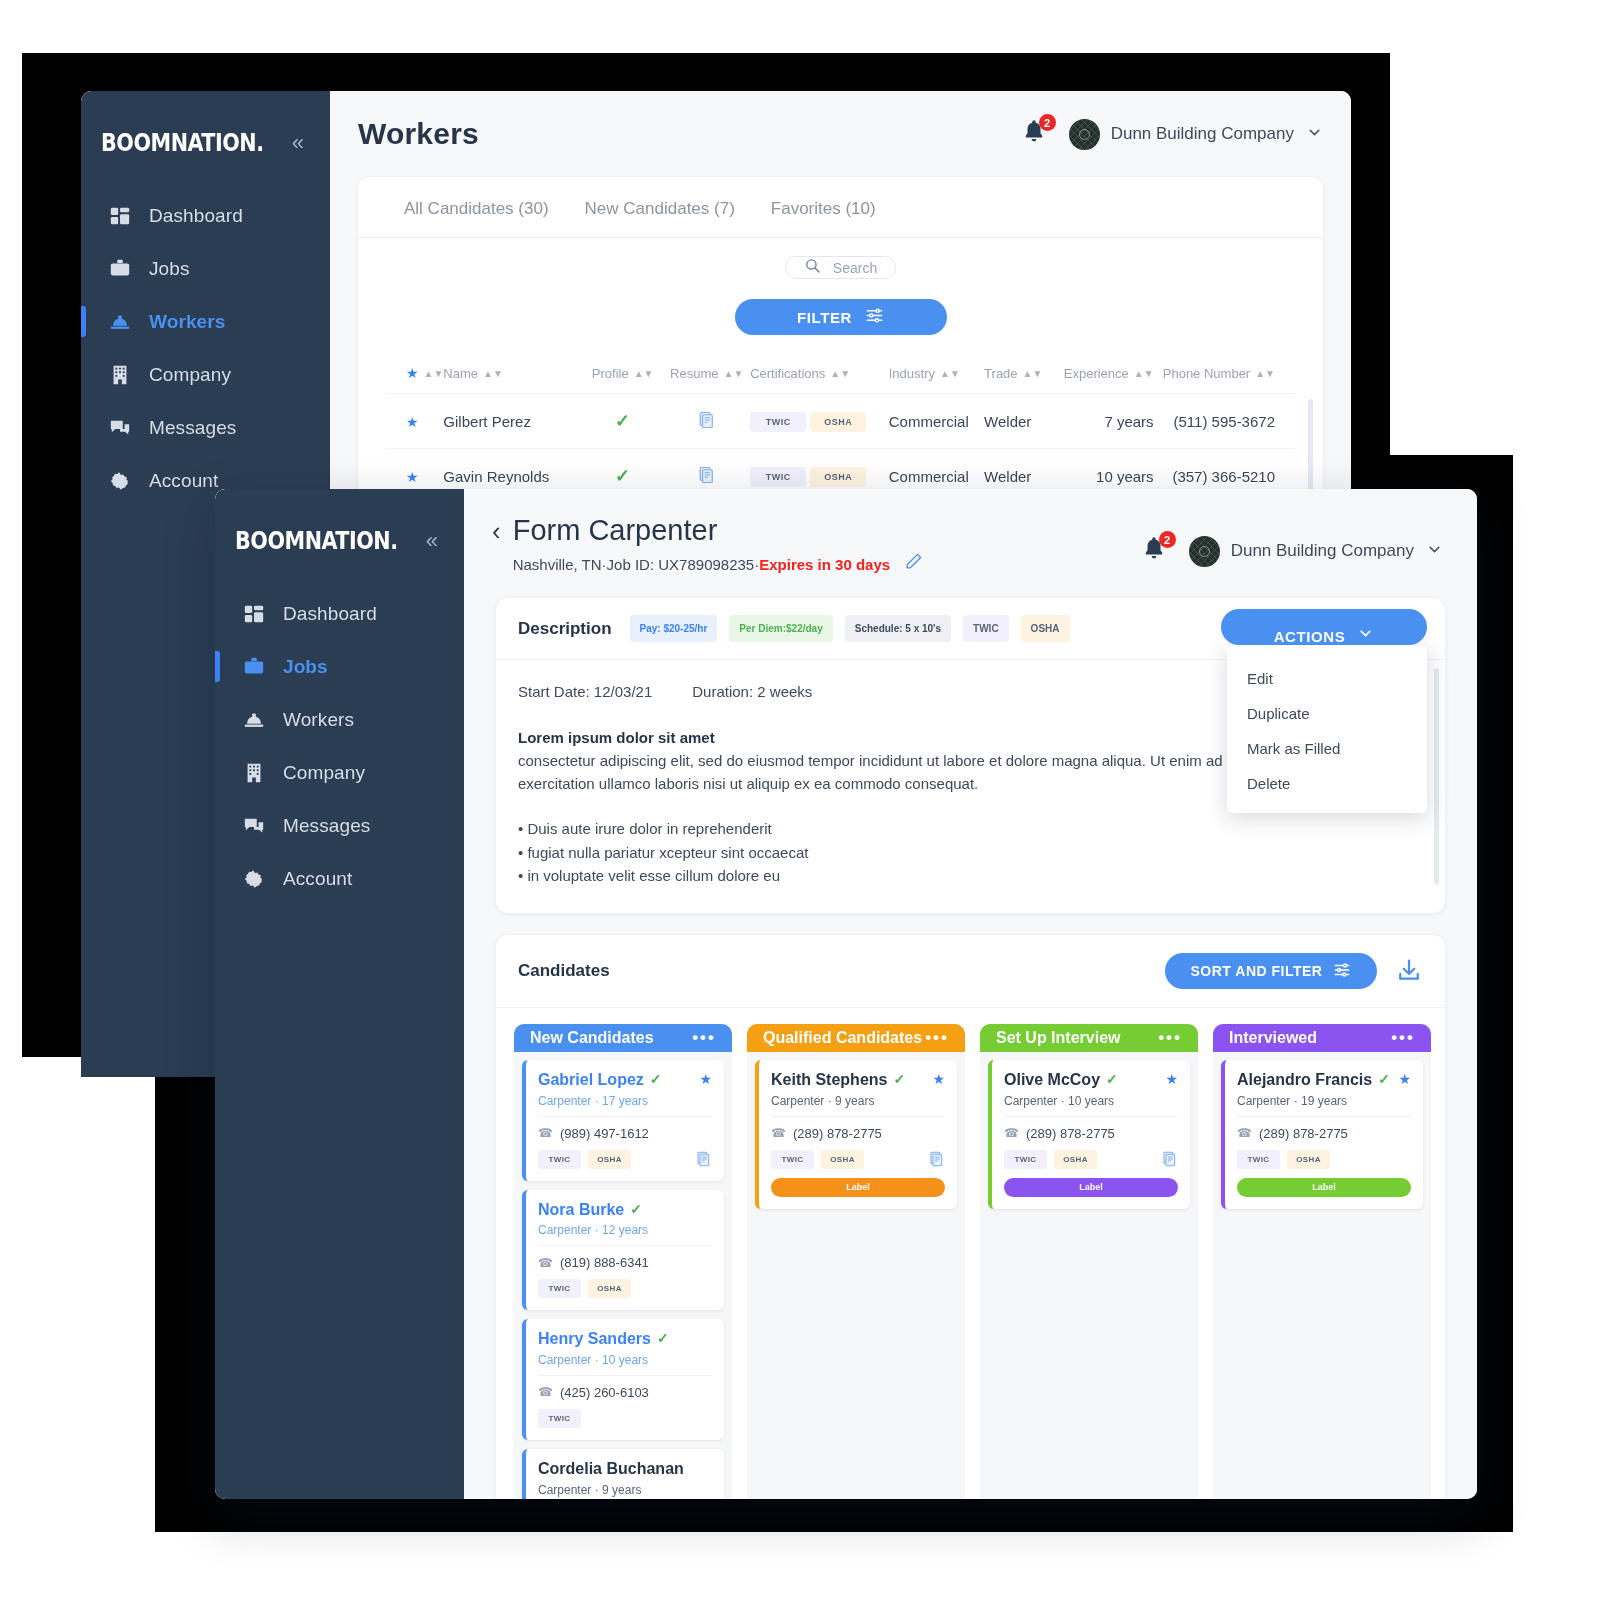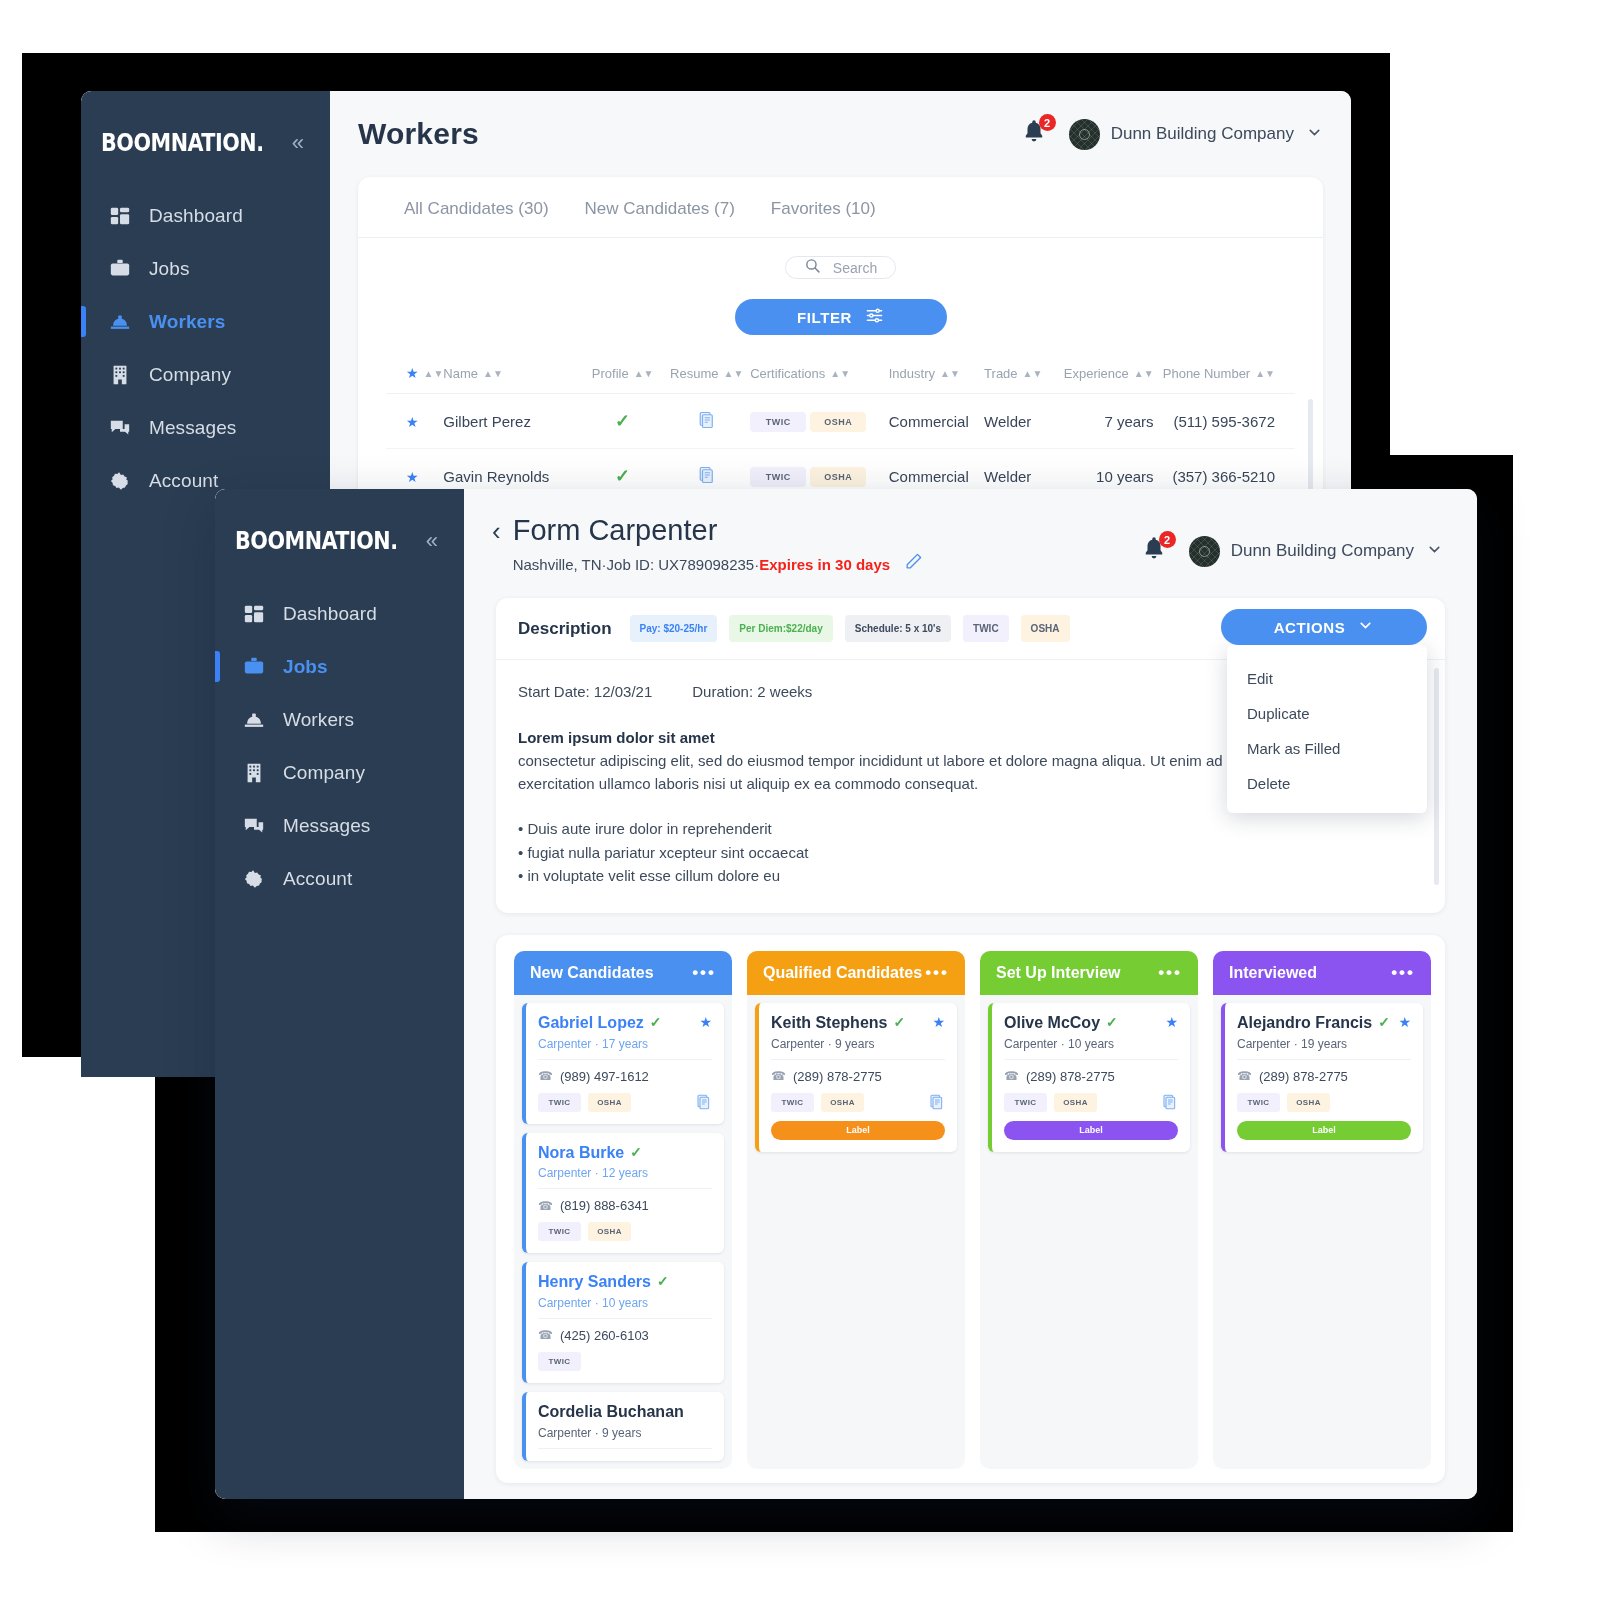--- a/index.html
+++ b/index.html
@@ -105,40 +105,40 @@
 
   .desc-card { background:#fff; border-radius:12px; margin:22px 32px 0; box-shadow:0 1px 5px rgba(20,35,60,.08); position:relative; }
   .desc-head { display:flex; align-items:center; gap:12px; padding:17px 22px; border-bottom:1px solid #eef1f5; }
   .desc-label { font-size:17px; font-weight:bold; color:#263549; margin-right:6px; }
   .chip { font-size:10px; font-weight:bold; padding:8px 10px; border-radius:4px; white-space:nowrap; }
   .chip.pay { background:#e6f1fb; color:#3b82f6; }
   .chip.diem { background:#e9f8e6; color:#4caf50; }
   .chip.sched { background:#eef0f3; color:#3d4a5c; }
   .chip.twic { background:#f1f0fc; color:#5a6477; }
   .chip.osha { background:#fdf3e0; color:#5a6477; }
-  .btn-actions { position:absolute; right:18px; top:11px; width:206px; height:36px; border-radius:20px; background:#4a90f0; color:#fff; font-size:15px; font-weight:bold; letter-spacing:.6px; display:flex; align-items:center; justify-content:center; gap:12px; cursor:pointer; z-index:4; }
+  .btn-actions { position:absolute; right:18px; top:11px; width:206px; height:36px; border-radius:20px; background:#4a90f0; color:#fff; font-size:15px; font-weight:bold; letter-spacing:.6px; display:flex; align-items:flex-end; justify-content:center; gap:12px; cursor:pointer; z-index:4; }
   .actions-menu { position:absolute; right:18px; top:47px; width:200px; background:#fff; border-radius:6px; box-shadow:0 5px 22px rgba(20,35,60,.18); padding:16px 0 12px; z-index:3; }
   .menu-item { font-size:15px; color:#3d4a5c; padding:9px 20px; cursor:pointer; }
 
   .desc-body { padding:20px 22px 26px; position:relative; }
   .desc-line { font-size:15px; color:#3d4a5c; line-height:1.55; }
   .desc-meta { display:flex; gap:40px; margin-bottom:22px; }
   .desc-strong { font-weight:bold; color:#263549; }
   .desc-bullets { margin-top:22px; }
   .desc-scroll { position:absolute; right:6px; top:8px; bottom:28px; width:5px; background:#e6e9ef; border-radius:3px; }
 
   .cand-card { background:#fff; border-radius:12px; margin:22px 32px 0; box-shadow:0 1px 5px rgba(20,35,60,.08); padding-bottom:14px; }
   .cand-head { display:flex; align-items:center; padding:18px 22px; border-bottom:1px solid #eef1f5; }
   .cand-title { font-size:17px; font-weight:bold; color:#263549; }
   .btn-sortfilter { width:212px; height:36px; border-radius:20px; background:#4a90f0; color:#fff; font-size:14px; font-weight:bold; letter-spacing:.5px; display:flex; align-items:center; justify-content:center; gap:11px; cursor:pointer; }
   .dl-icon { margin-left:18px; color:#4a90f0; cursor:pointer; display:flex; }
 
   .board { display:flex; gap:15px; padding:16px 0 0 18px; position:relative; overflow:hidden; }
   .col { width:218px; flex:0 0 218px; background:#f6f7f9; border-radius:10px; min-height:470px; }
-  .col-head { height:44px; border-radius:10px 10px 0 0; display:flex; align-items:center; justify-content:space-between; padding:0 16px; color:#fff; font-size:16px; font-weight:bold; }
+  .col-head { height:28px; border-radius:10px 10px 0 0; display:flex; align-items:center; justify-content:space-between; padding:0 16px; color:#fff; font-size:16px; font-weight:bold; }
   .col-dots { letter-spacing:2px; font-size:17px; cursor:pointer; }
   .col-body { padding:8px; display:flex; flex-direction:column; gap:9px; }
 
   .pcard { background:#fff; border-radius:6px; border-left:4px solid #3b82f6; padding:11px 12px 12px; box-shadow:0 1px 3px rgba(20,35,60,.10); position:relative; cursor:grab; }
   .pc-top { display:flex; align-items:flex-start; }
   .pc-name { font-size:16px; font-weight:bold; color:#263549; line-height:1.1; }
   .pc-name.blue { color:#3b82f6; }
   .pc-check { color:#4caf50; font-size:14px; font-weight:bold; margin-left:6px; }
   .pc-star { margin-left:auto; color:#3b82f6; font-size:14px; cursor:pointer; }
   .pc-sub { font-size:12px; color:#5a6477; margin-top:5px; padding-bottom:8px; border-bottom:1px solid #eef1f5; }
@@ -500,20 +500,40 @@
           <div class="desc-bullets">
             <div class="desc-line">• Duis aute irure dolor in reprehenderit</div>
             <div class="desc-line">• fugiat nulla pariatur xcepteur sint occaecat</div>
             <div class="desc-line">• in voluptate velit esse cillum dolore eu</div>
           </div>
           <div class="desc-scroll"></div>
         </div>
       </div>
 
       <div class="cand-card">
+        <div class="cand-head">
+          <div class="cand-title">Candidates</div>
+          <div style="flex:1"></div>
+          <div class="btn-sortfilter">
+            <span>SORT AND FILTER</span>
+            <span><svg viewBox="0 0 24 24" width="18" height="18" fill="none" stroke="#fff" stroke-width="1.8" stroke-linecap="round">
+                  <path d="M3 6h18M3 12h18M3 18h18"></path>
+                  <circle cx="16" cy="6" r="2" fill="#4a90f0"></circle>
+                  <circle cx="8" cy="12" r="2" fill="#4a90f0"></circle>
+                  <circle cx="15" cy="18" r="2" fill="#4a90f0"></circle>
+                </svg></span>
+          </div>
+          <div class="dl-icon">
+            <svg viewBox="0 0 24 24" width="28" height="28" fill="none" stroke="#4a90f0" stroke-width="1.9" stroke-linecap="round" stroke-linejoin="round">
+                <path d="M12 3v11M7.5 10L12 14.5 16.5 10"></path>
+                <path d="M4.5 18.5h15"></path>
+                <path d="M4.5 14.5v4M19.5 14.5v4"></path>
+              </svg>
+          </div>
+        </div>
 
         <div class="board-wrap">
           <div class="board">
 
             <div class="col">
               <div class="col-head" style="background:#4a90f0">
                 <span>New Candidates</span>
                 <span class="col-dots">•••</span>
               </div>
               <div class="col-body">

